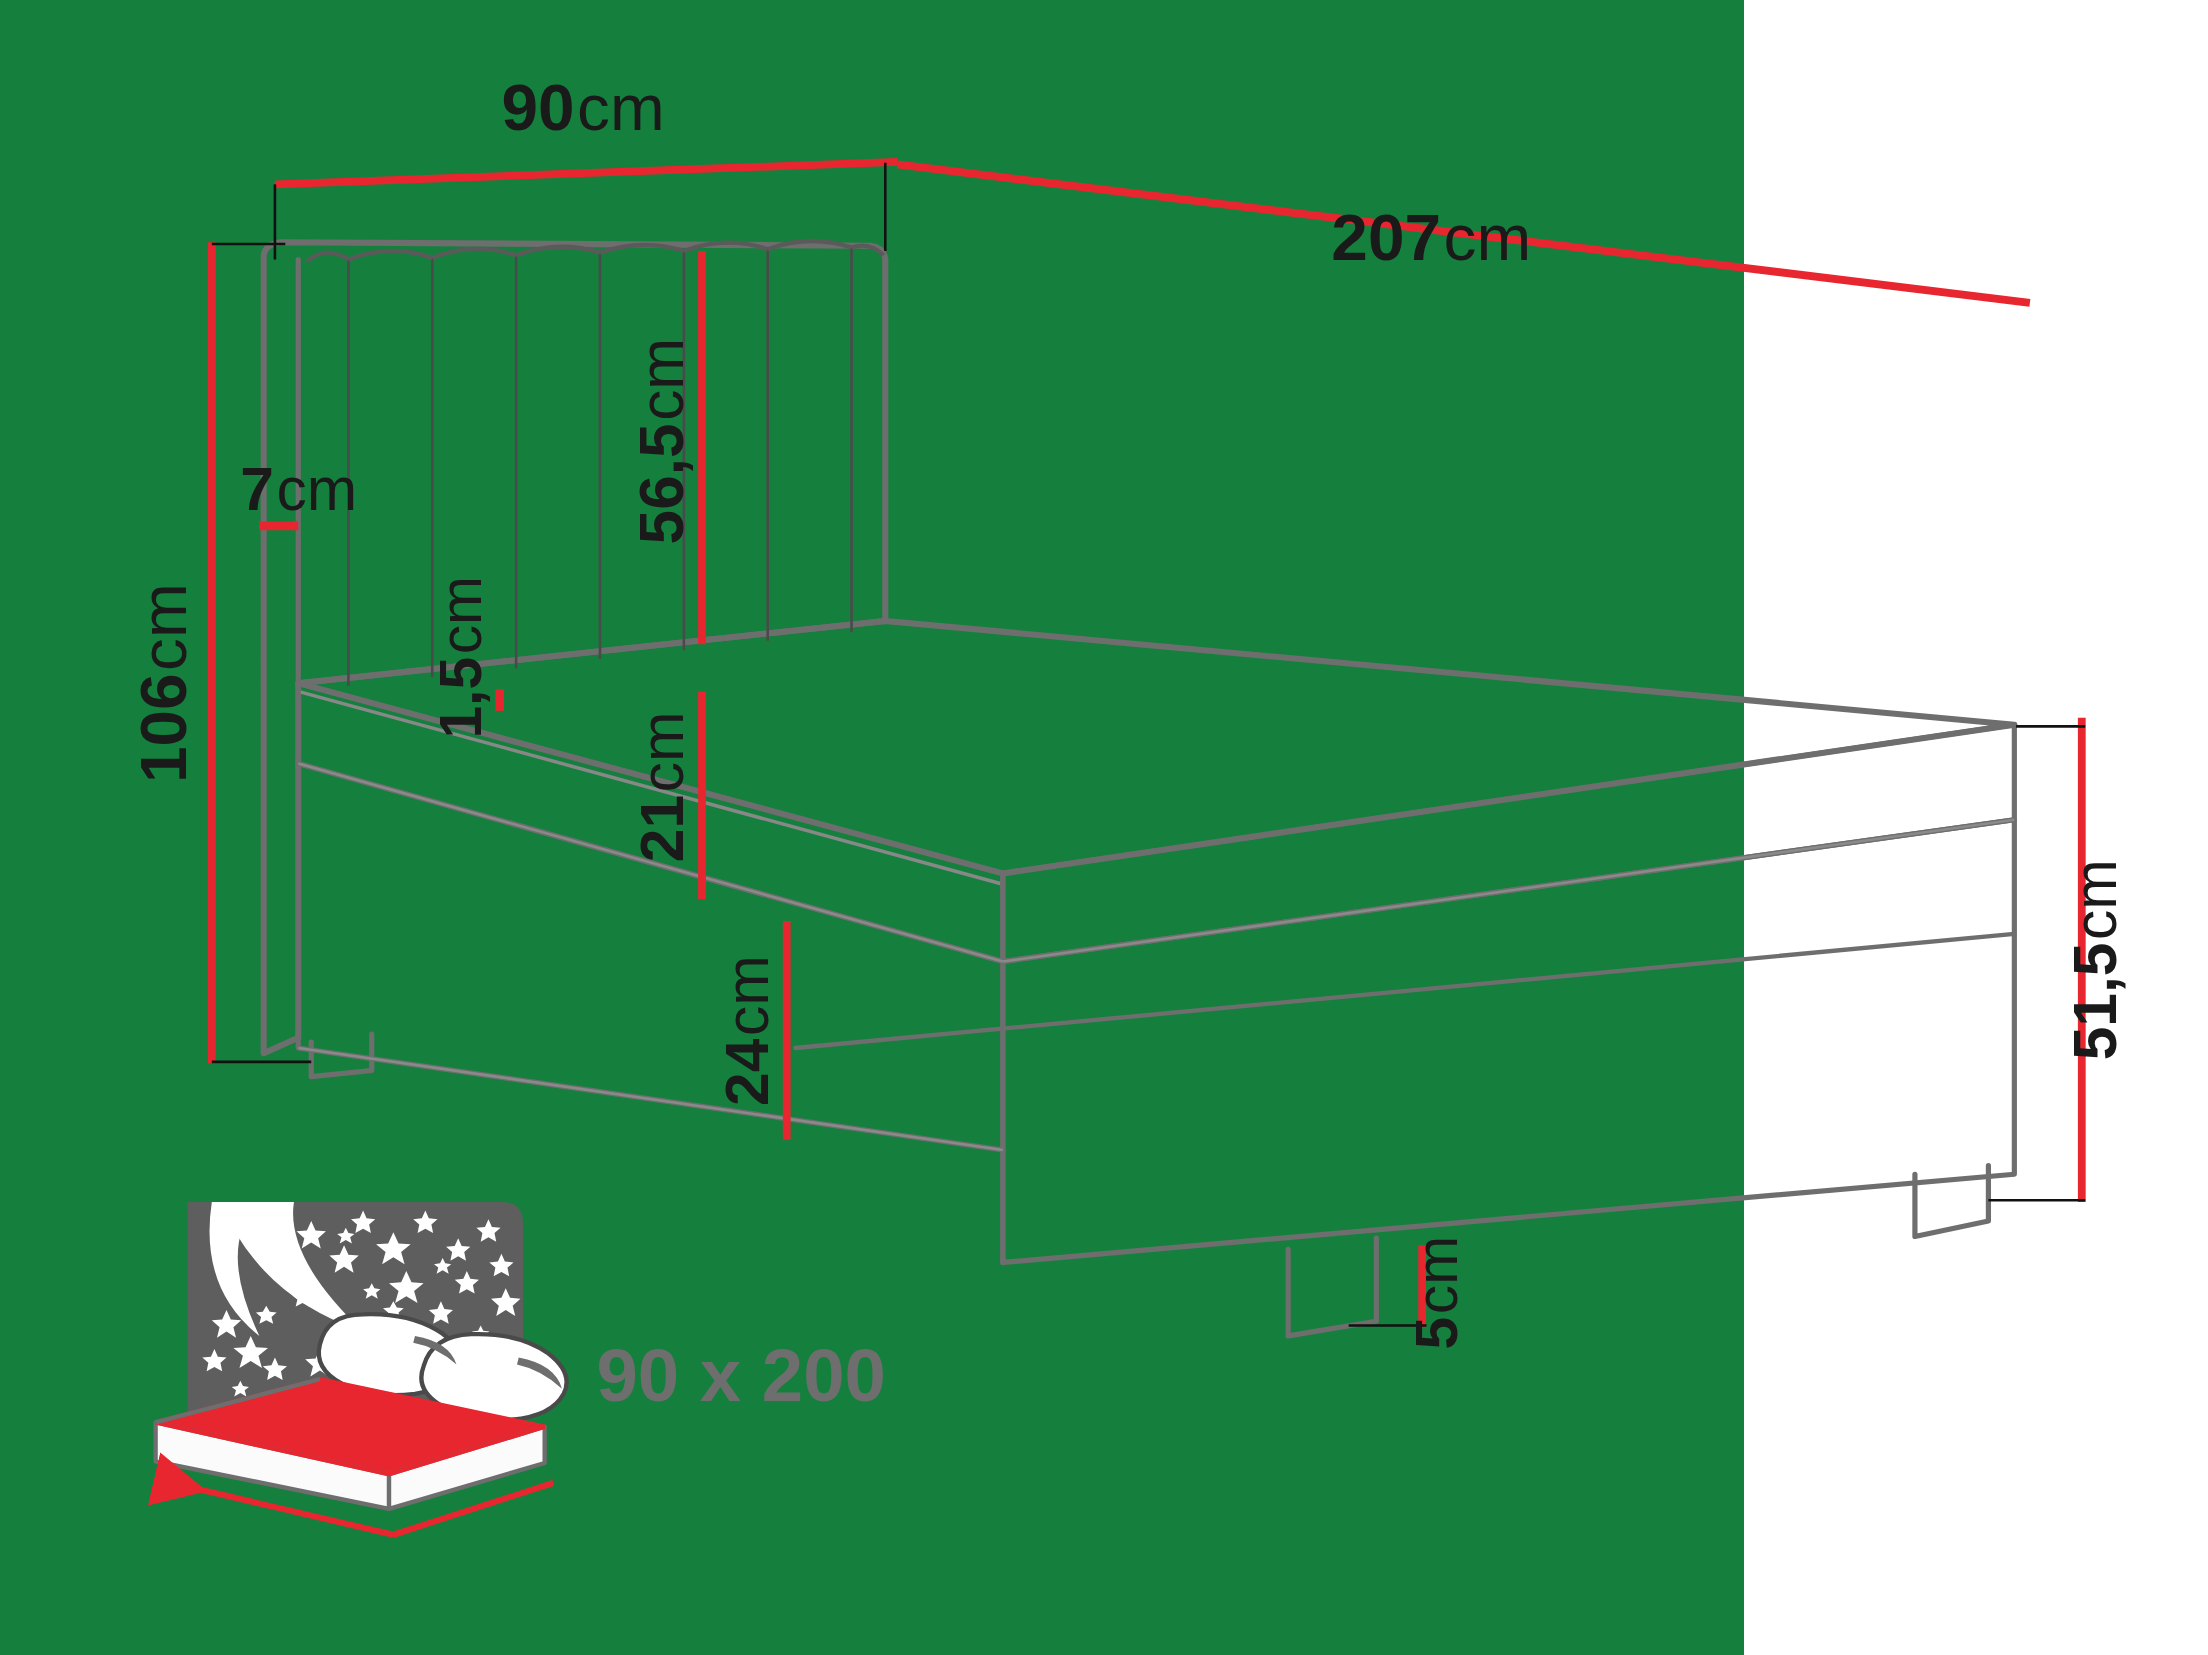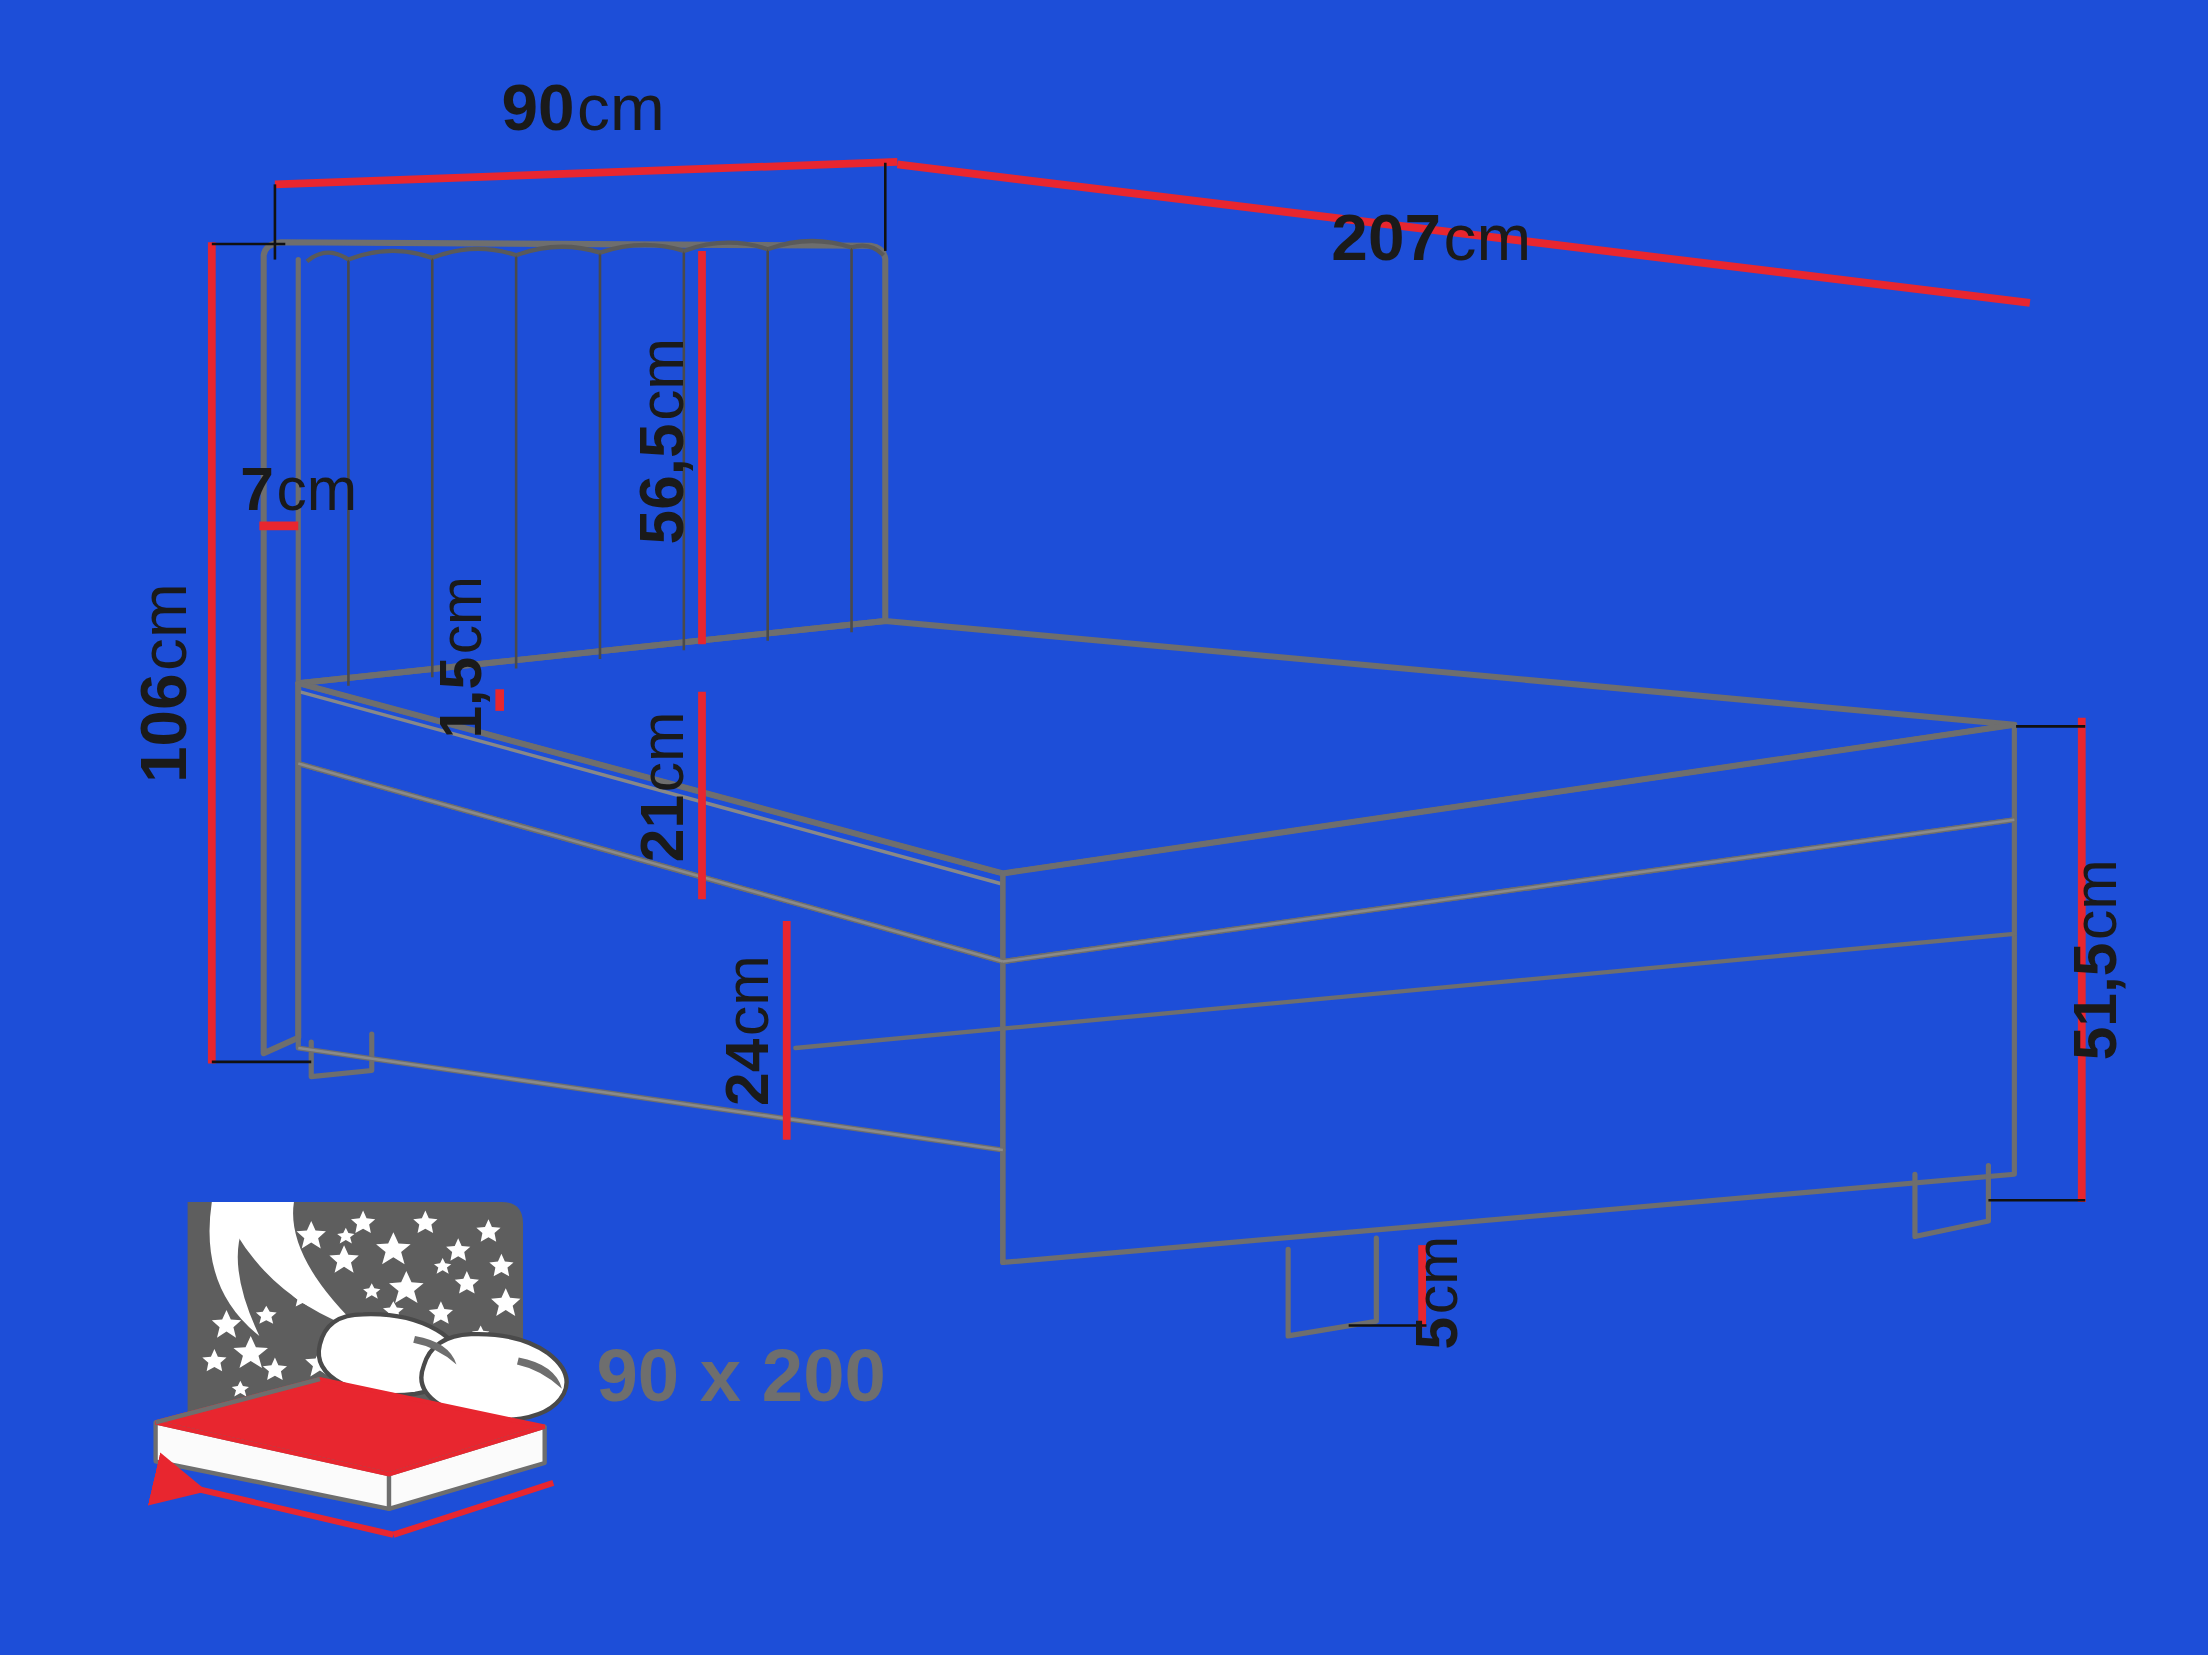--- a/index.html
+++ b/index.html
@@ -1,17 +1,17 @@
 <!DOCTYPE html>
 <html style="font-size:14px"><head>
 <meta charset="utf-8">
 <style>
   html,body{margin:0;padding:0;background:#ffffff;}
   body{width:2208px;height:1656px;overflow:hidden;font-family:"Liberation Sans",sans-serif;}
-  #stage{position:relative;width:2208px;height:1656px;background:#1d4ed8;}
+  #stage{position:relative;width:1744px;height:1656px;background:#15803d;}
   svg.layer{position:absolute;left:0;top:0;width:2208px;height:1656px;}
   .dimtext{font-family:"Liberation Sans",sans-serif;fill:#1a1a1a;}
   .num{font-weight:bold;}
   .unit{font-weight:normal;}
   .mattlabel{font-family:"Liberation Sans",sans-serif;fill:#6e6e6e;font-weight:bold;font-size:86px;}
 </style>
 </head>
 <body>
 
 <div id="stage">

